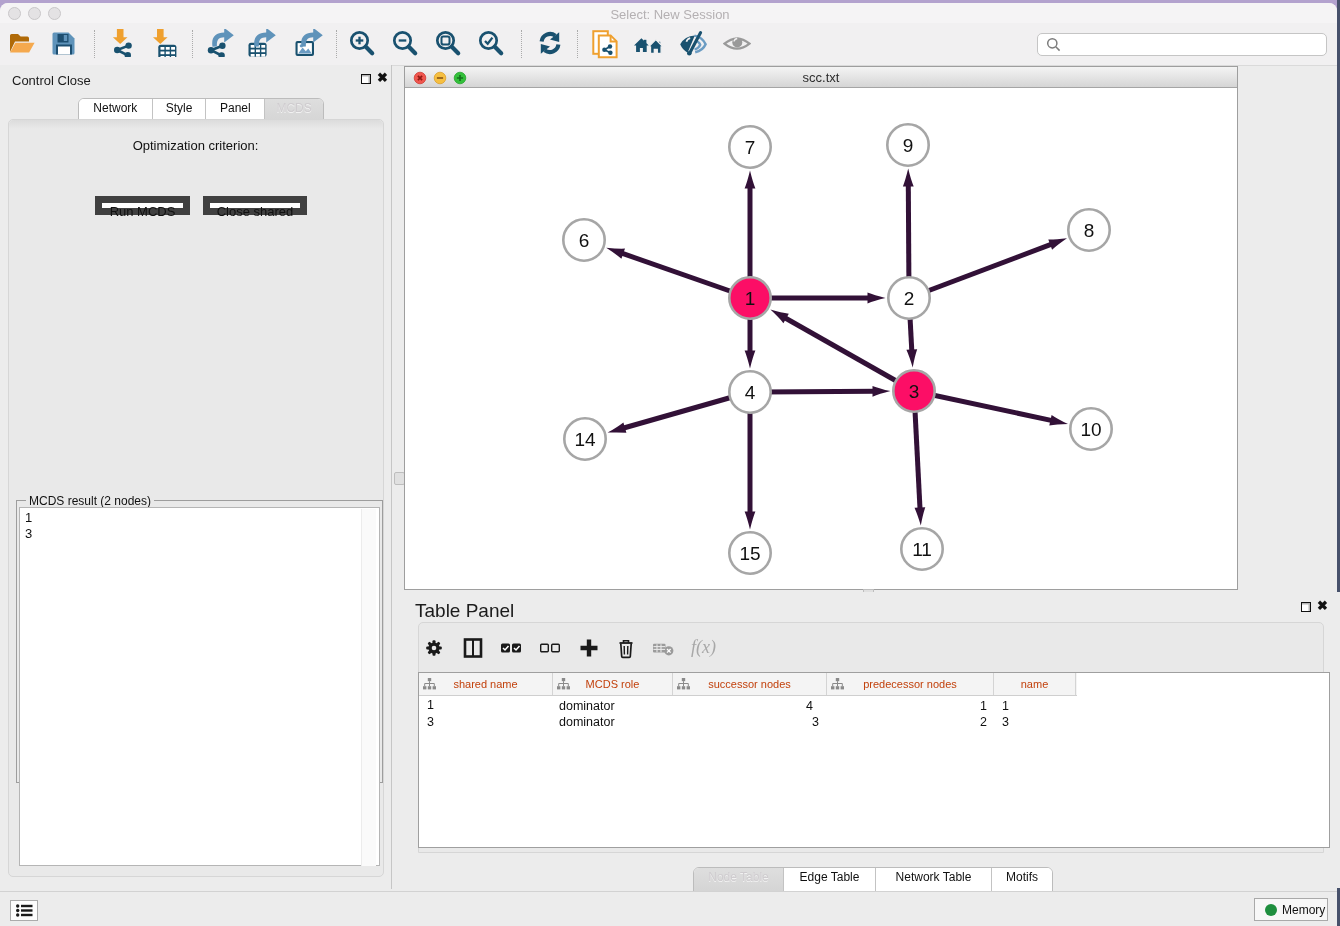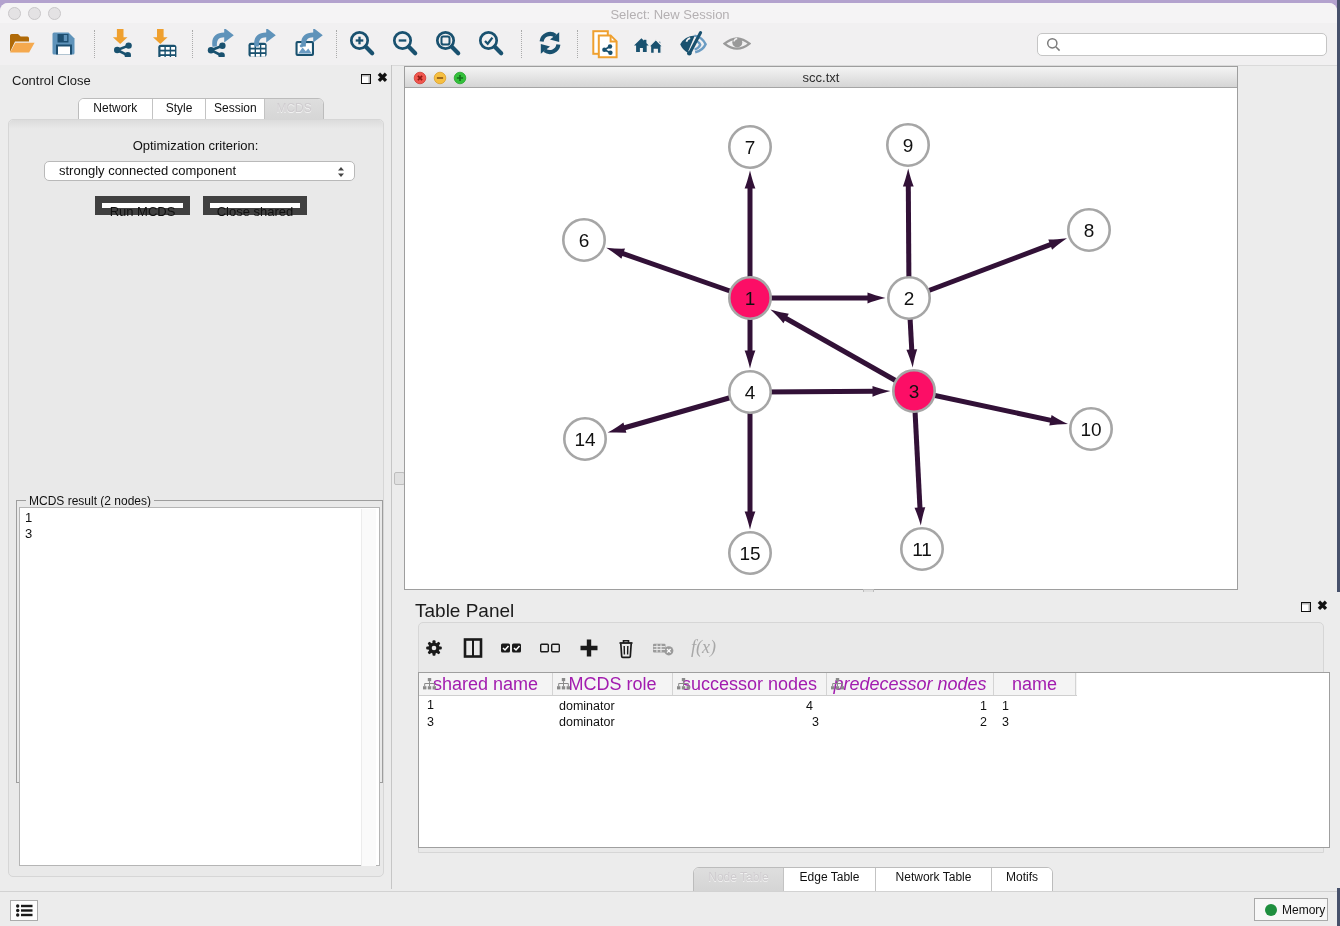--- a/index.html
+++ b/index.html
@@ -49,21 +49,21 @@
   #net-canvas{left:0;top:21px;}
   
   #vsplit-handle{left:394px;top:469px;width:9px;height:11px;background:#e0e0e0;border:1px solid #bdbdbd;border-radius:2px;}
   #hsplit-handle{left:863px;top:586px;width:9px;height:6px;background:#e0e0e0;border:1px solid #bdbdbd;}
   
   #tpanel{left:404px;top:589px;width:936px;height:296px;background:#ececec;}
   #tpanel-title{left:11px;top:8px;font-size:19px;color:#1c1c1c;}
   #tp-inner{left:14px;top:30px;width:906px;height:231px;background:#e9e9e9;border:1px solid #d6d6d6;border-radius:5px 5px 0 0;box-sizing:border-box;}
   #tp-table{left:14px;top:80px;width:912px;height:176px;background:#fff;border:1px solid #9f9f9f;box-sizing:border-box;}
   .th-row{left:0;top:0;width:658px;height:23px;background:#f4f4f4;border-bottom:1px solid #cfcfcf;box-sizing:border-box;}
-  .th-cell{top:0;height:22px;border-right:1px solid #d4d4d4;box-sizing:border-box;font-size:18px;color:#a21caf;text-align:center;line-height:22px;}
+  .th-cell{top:0;height:22px;border-right:1px solid #d4d4d4;box-sizing:border-box;font-size:11px;color:#c2410c;text-align:center;line-height:22px;}
   .td{font-size:12.5px;color:#111;}
   
   #btabs{left:289px;top:275px;}
   
   #statusbar{left:0;top:888px;width:1337px;height:37px;background:#ececec;border-top:1px solid #d2d2d2;box-sizing:border-box;}
   #list-btn{left:10px;top:8px;width:28px;height:21px;background:#fdfdfd;border:1px solid #ababab;box-sizing:border-box;}
   #mem-btn{left:1254px;top:6px;width:74px;height:23px;background:#f7f7f7;border:1px solid #a9a9a9;box-sizing:border-box;font-size:12px;color:#111;}
 </style>
 </head>
 <body>
@@ -223,30 +223,25 @@
     </div>
   <div class="abs" id="cpanel">
     <div class="abs" id="cpanel-title">Control Close</div>
     <div class="abs" style="left:361px;top:9px;">
         <div class="wbtn-sq"></div>
       </div>
     <div class="abs wbtn-x" style="left:377px;top:7px;">✖</div>
     <div class="abs tabgroup" style="left:78px;top:33px;width:244px;">
       <div class="tab" style="width:73px;">Network</div>
       <div class="tab" style="width:53px;">Style</div>
-      <div class="tab" style="width:58px;">Session</div>
+      <div class="tab" style="width:58px;">Panel</div>
       <div class="tab sel" style="width:58px;">MCDS</div>
     </div>
     <div class="abs" id="cp-content"></div>
     <div class="abs" id="opt-label">Optimization criterion:</div>
-    <div class="abs" id="dropdown">strongly connected component
-      <svg class="abs" style="right:9px;top:4px;" width="8" height="12" viewBox="0 0 8 12">
-        <path d="M1 4.4 L4 1 L7 4.4 Z M1 7.6 L4 11 L7 7.6 Z" fill="#444"></path>
-      </svg>
-    </div>
     <div class="abs btn" id="btn-run">Run MCDS</div>
     <div class="abs btn" id="btn-close">Close shared</div>
     <div class="abs" id="fieldset">
       <div class="abs" id="fieldset-legend">MCDS result (2 nodes)</div>
       <div class="abs" id="fieldset-white">
         <div class="abs" id="fs-scroll"></div>
         <div class="abs" id="fs-text">1<br>3</div>
       </div>
     </div>
   </div>
@@ -412,21 +407,21 @@
 <g fill="#8a8a8a">
                 <rect x="4.8" y="0" width="3.4" height="3.2"></rect>
                 <rect x="0" y="8.2" width="3.4" height="3.2"></rect>
                 <rect x="4.8" y="8.2" width="3.4" height="3.2"></rect>
                 <rect x="9.6" y="8.2" width="3.4" height="3.2"></rect>
               </g>
 <g stroke="#8a8a8a" stroke-width="1">
                 <path d="M6.5 3.2 v2.3 M1.7 8.2 v-2.7 h9.6 v2.7 M6.5 5.5 v2.7" fill="none"></path>
               </g>
             </svg>successor nodes</div>
-        <div class="abs th-cell" style="left:408px;width:167px;font-style:italic;"><svg class="abs" style="left:4px;top:5px;" width="13" height="12" viewBox="0 0 13 12">
+        <div class="abs th-cell" style="left:408px;width:167px;"><svg class="abs" style="left:4px;top:5px;" width="13" height="12" viewBox="0 0 13 12">
 <g fill="#8a8a8a">
                 <rect x="4.8" y="0" width="3.4" height="3.2"></rect>
                 <rect x="0" y="8.2" width="3.4" height="3.2"></rect>
                 <rect x="4.8" y="8.2" width="3.4" height="3.2"></rect>
                 <rect x="9.6" y="8.2" width="3.4" height="3.2"></rect>
               </g>
 <g stroke="#8a8a8a" stroke-width="1">
                 <path d="M6.5 3.2 v2.3 M1.7 8.2 v-2.7 h9.6 v2.7 M6.5 5.5 v2.7" fill="none"></path>
               </g>
             </svg>predecessor nodes</div>

